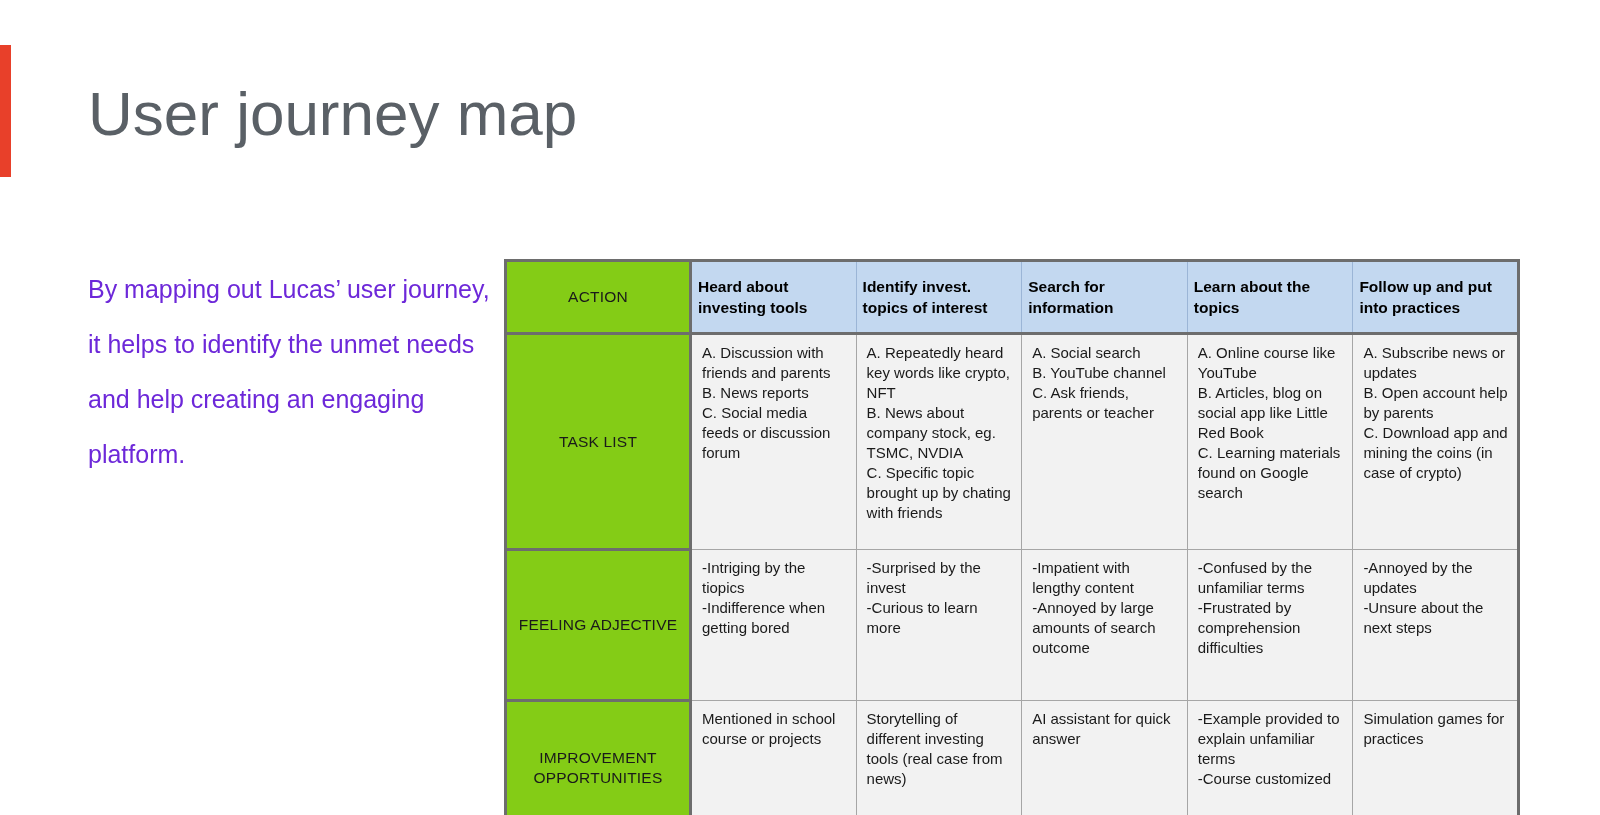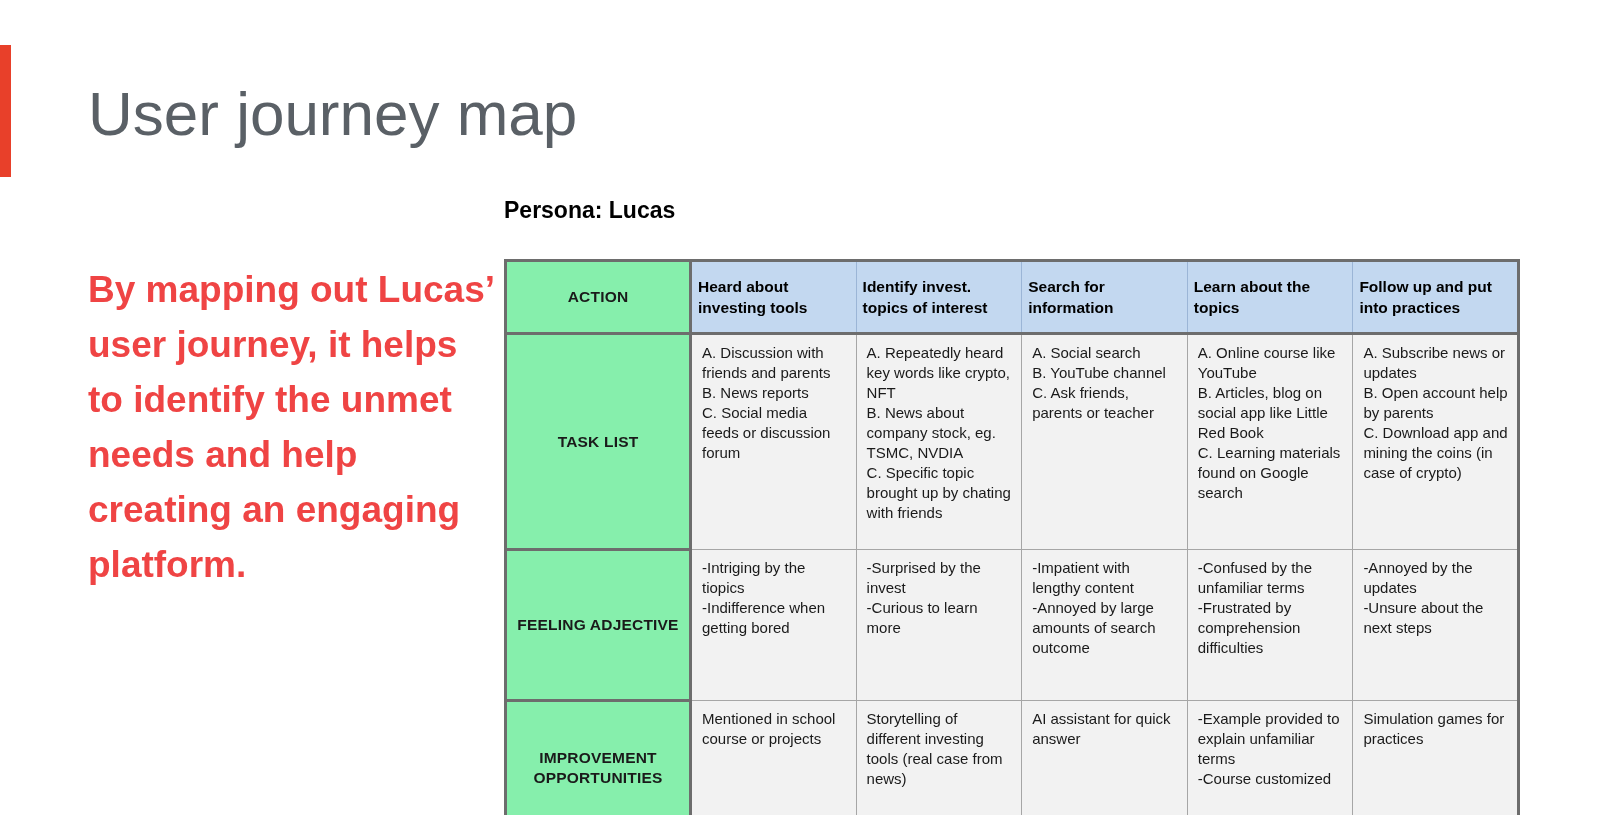--- a/index.html
+++ b/index.html
@@ -37,23 +37,23 @@
     line-height: 1.1;
     white-space: nowrap;
   }
 
   
   #body-paragraph {
     position: absolute;
     left: 88px;
     top: 262px;
     width: 410px;
-    font-size: 37px;
-    font-weight: 700;
-    color: #ef4444;
+    font-size: 25px;
+    font-weight: 400;
+    color: #6d28d9;
     line-height: 55px;
   }
 
   
   #persona-block {
     position: absolute;
     left: 504px;
     top: 196px;
     width: 1020px;
   }
@@ -99,25 +99,25 @@
   #journey-table tr td:first-child { border-left: 3px solid #6D6D6D; }
   #journey-table tr td:last-child  { border-right: 3px solid #6D6D6D; }
   #journey-table tr:first-child td { border-top: 3px solid #6D6D6D; }
   #journey-table tr:last-child  td { border-bottom: 3px solid #6D6D6D; }
 
   
   #journey-table td.row-label {
     width: 170px;
     text-align: center;
     vertical-align: middle;
-    font-weight: bold;
+    font-weight: normal;
     font-size: 15.5px;
     line-height: 20px;
     letter-spacing: 0.2px;
-    background: #86efac;
+    background: #84cc16;
     border-right: 3px solid #6D6D6D;
     border-top: 3px solid #6D6D6D;
     border-bottom: 3px solid #6D6D6D;
     padding: 0 6px;
   }
   #journey-table tr:first-child td.row-label { border-top: 3px solid #6D6D6D; }
 
   
   #journey-table tr.header-row td.stage-head {
     background: #C3D8F0;
@@ -148,21 +148,20 @@
 </head>
 <body>
 
 <div id="accent-bar"></div>
 
 <div id="slide-title">User journey map</div>
 
 <div id="body-paragraph">By mapping out Lucas’ user journey, it helps to identify the unmet needs and help creating an engaging platform.</div>
 
 <div id="persona-block">
-  <p id="persona-title">Persona: Lucas</p>
 </div>
 
 <table id="journey-table">
   <tbody>
     <tr class="header-row">
       <td class="row-label">ACTION</td>
       <td class="stage-head">Heard about investing tools</td>
       <td class="stage-head">Identify invest. topics of interest</td>
       <td class="stage-head">Search for information</td>
       <td class="stage-head">Learn about the topics</td>

